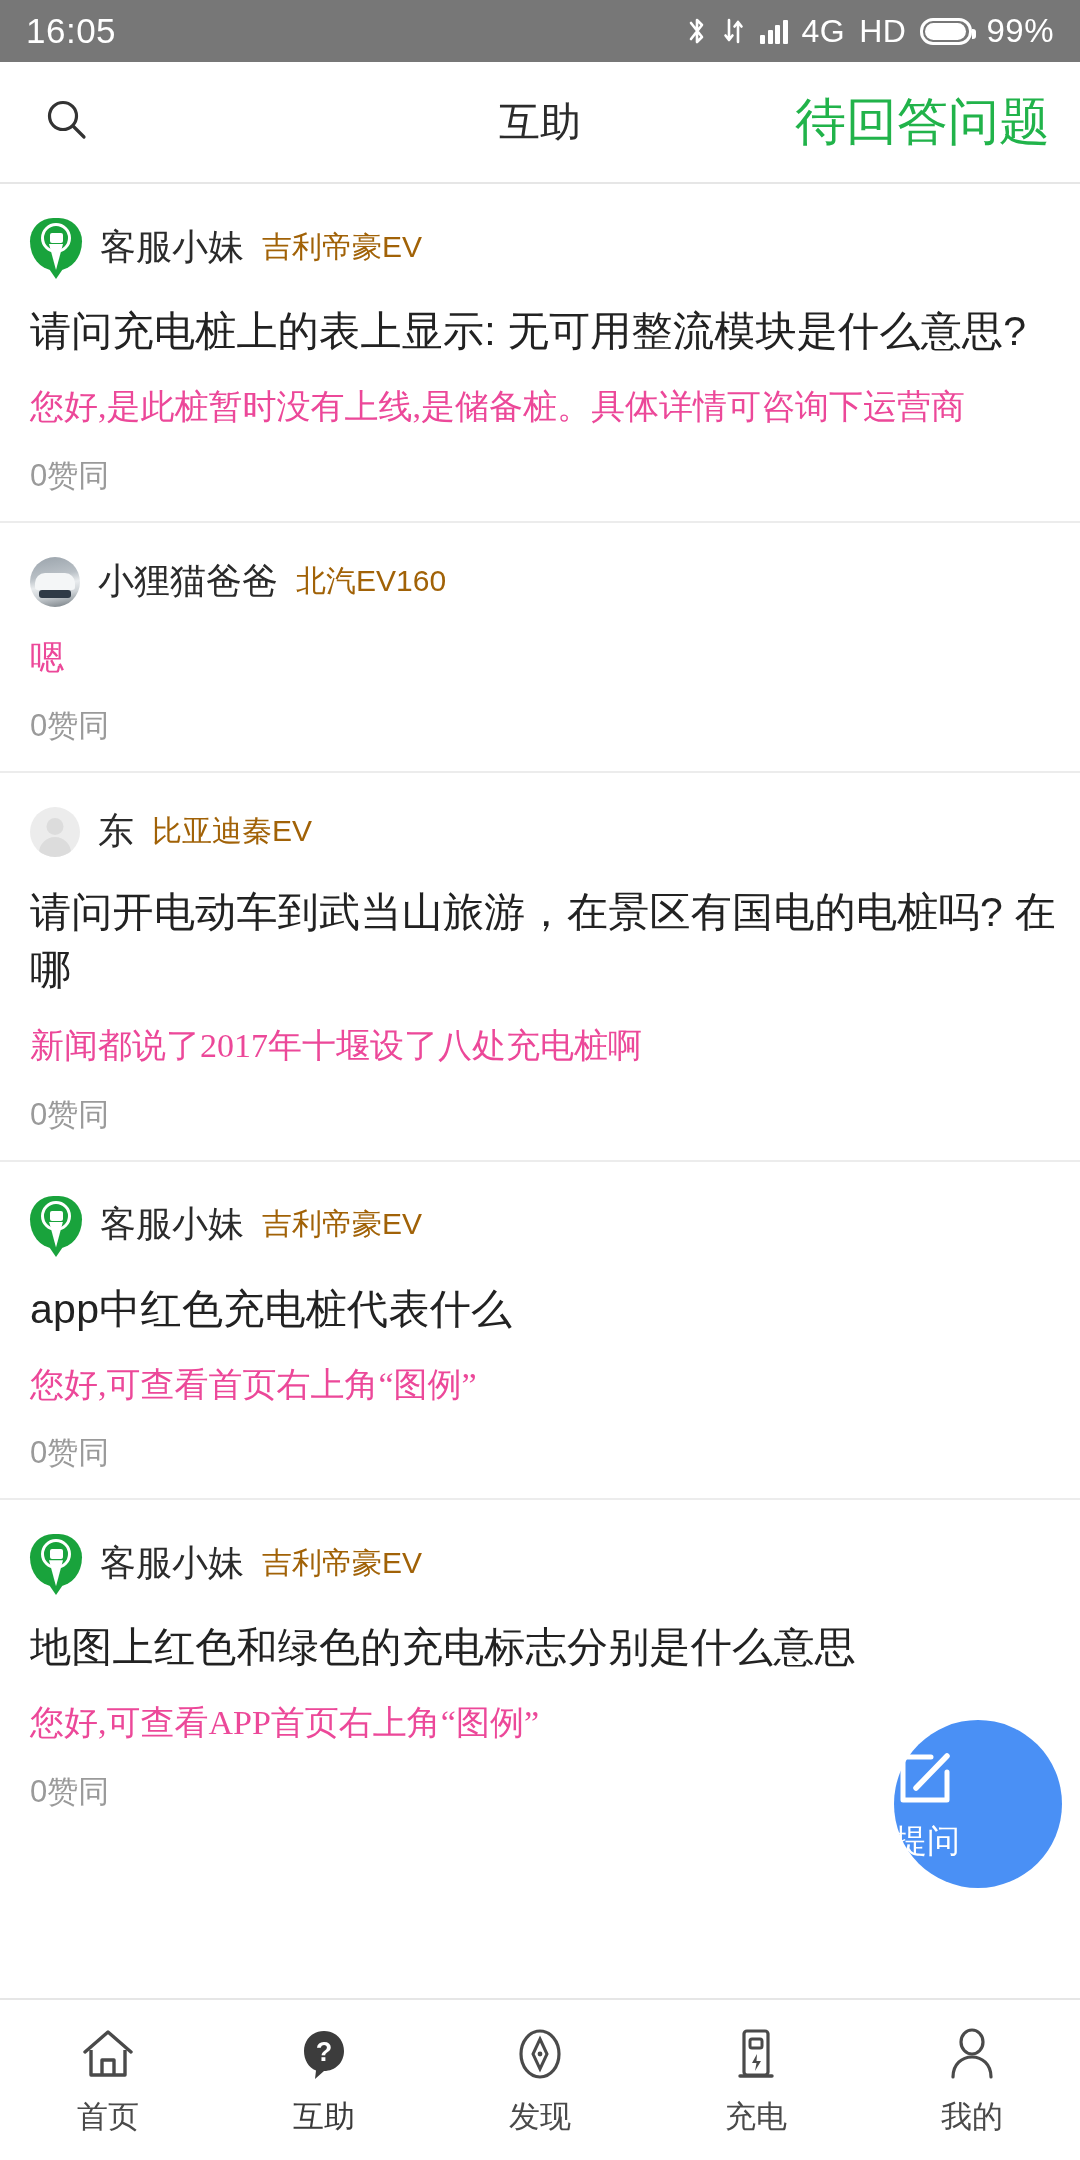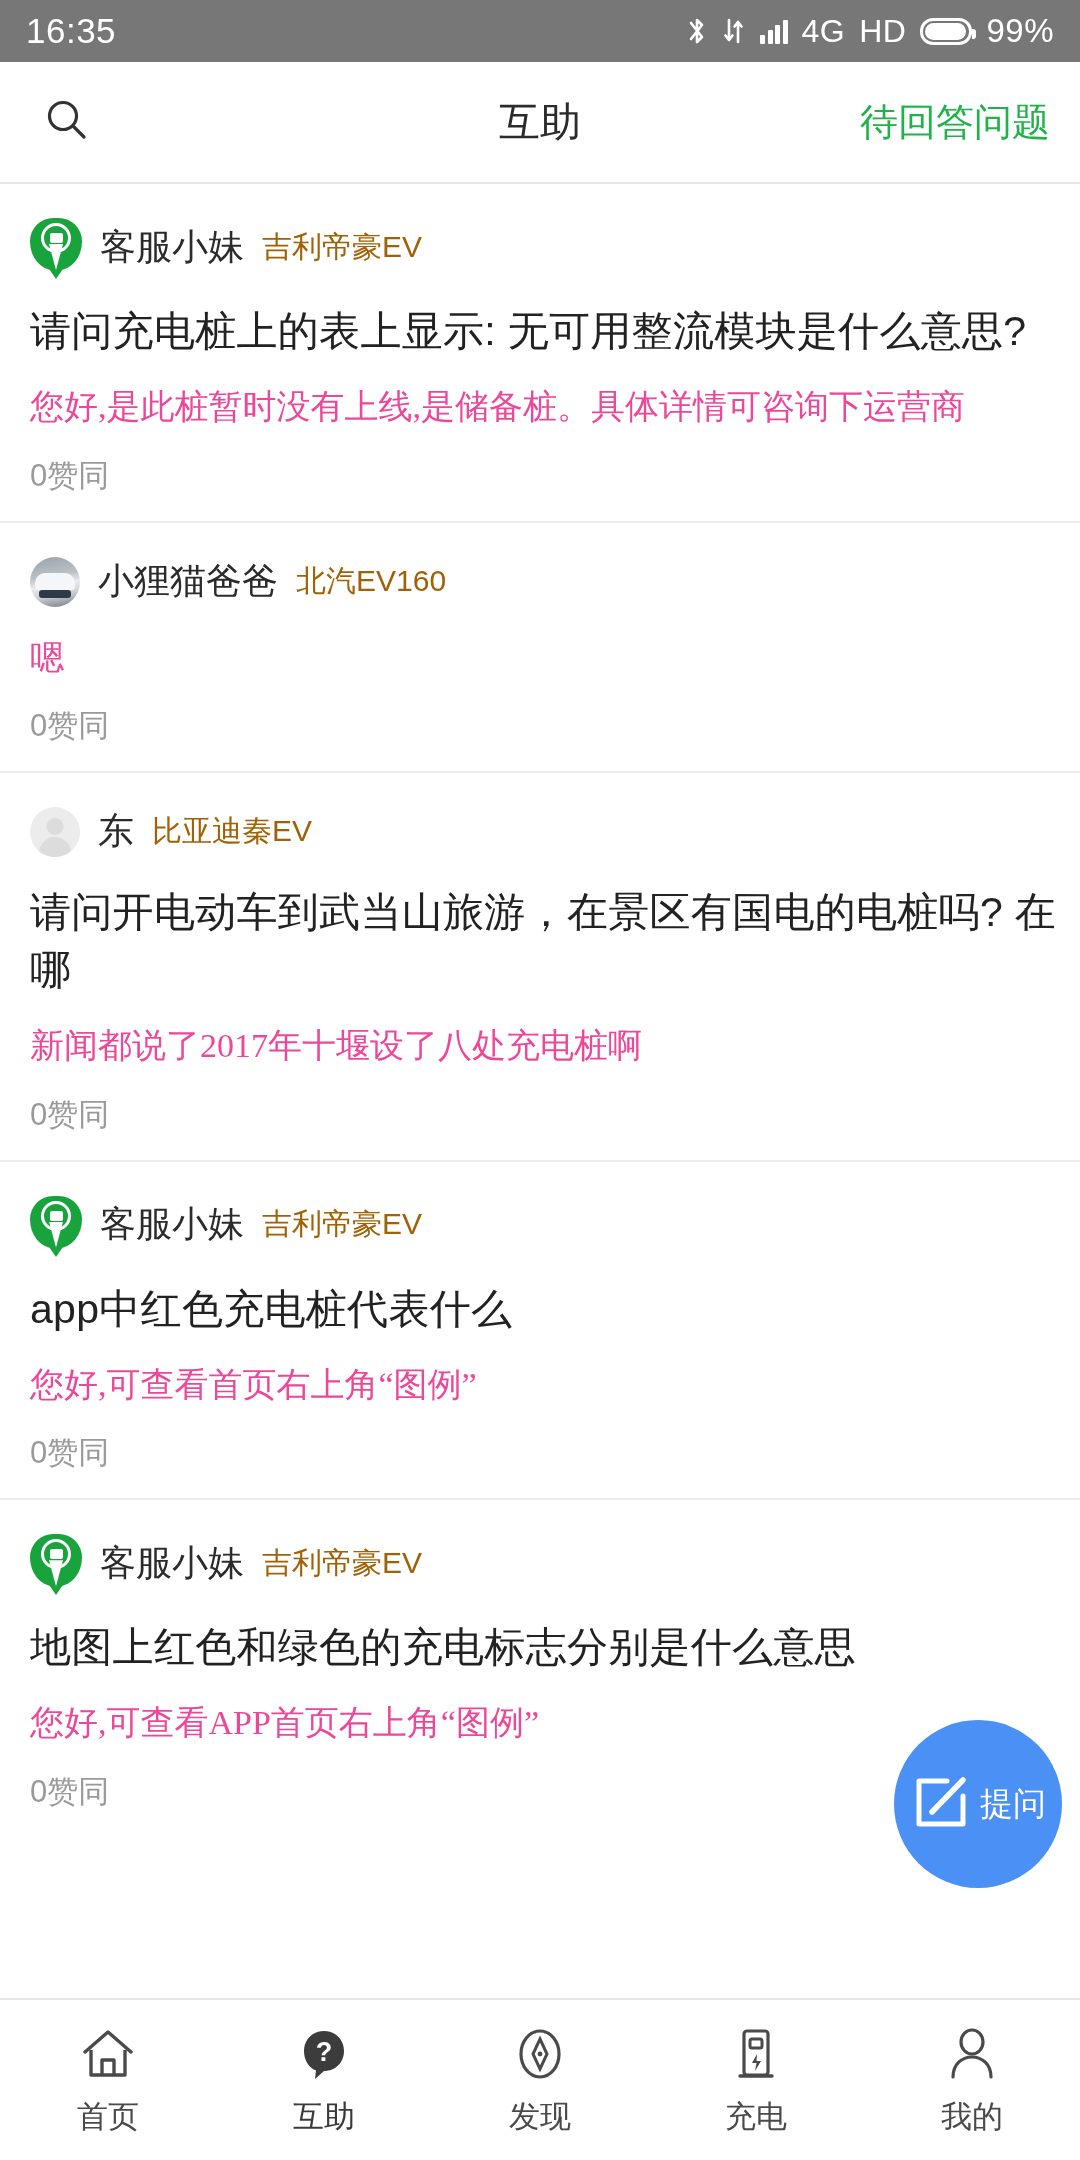--- a/index.html
+++ b/index.html
@@ -42,21 +42,21 @@
   .header{
     height:122px; background:#ffffff; display:flex; align-items:center;
     padding:0 30px; border-bottom:2px solid #e6e6e6; position:relative;
   }
   .search-btn{ width:74px; height:74px; display:flex; align-items:center; justify-content:center; }
   .page-title{
     position:absolute; left:0; right:0; text-align:center;
     font-size:41px; color:#2b2b2b; font-weight:400; pointer-events:none;
   }
   .header-action{
-    margin-left:auto; color:#21b34a; font-size:38px; z-index:2;
+    margin-left:auto; color:#21b34a; font-size:51px; z-index:2;
   }
 
   
   .feed{ background:#ffffff; }
   .card{ padding:34px 20px 24px 30px; border-bottom:2px solid #ececec; }
   .card:last-child{ border-bottom:none; }
 
   .card-user{ display:flex; align-items:center; gap:18px; margin-bottom:26px; }
 
   .avatar{ width:50px; height:50px; flex:0 0 50px; position:relative; }
@@ -125,21 +125,21 @@
   .q-answer{
     font-size:34px; line-height:1.48; color:#ec4899; margin-bottom:22px;font-family:Liberation Serif, serif;
   }
   .q-votes{ font-size:31px; color:#9a9a9a; }
 
   
   .fab{
     position:absolute; right:18px; bottom:272px;
     width:168px; height:168px; border-radius:50%;
     background:#4a90f5; color:#ffffff;
-    display:flex; flex-direction:row; align-items:center; justify-content:center;
+    display:flex; flex-direction:column; justify-content:center;
     gap:4px; z-index:20;
   }
   .fab-label{ font-size:33px; color:#ffffff; }
 
   
   .bottomnav{
     position:absolute; left:0; right:0; bottom:0; height:162px;
     background:#ffffff; border-top:2px solid #e6e6e6;
     display:flex; align-items:center; z-index:30;
   }
@@ -147,21 +147,21 @@
     flex:1; display:flex; flex-direction:column; align-items:center; gap:11px;
   }
   .nav-ico{ height:62px; display:flex; align-items:center; justify-content:center; }
   .nav-label{ font-size:31px; color:#4a4a4a; }
   .nav-item.active .nav-label{ color:#3a3a3a; }
 </style>
 </head>
 <body>
 
 <div class="statusbar">
-  <span class="sb-clock">16:35</span>
+  <span class="sb-clock">16:05</span>
   <div class="sb-right">
     <span class="sb-icon">
       <svg width="22" height="30" viewBox="0 0 22 30">
           <path d="M5 7 L16 21 L11 26 L11 4 L16 9 L5 23" fill="none" stroke="#ffffff" stroke-width="2.6" stroke-linejoin="round" stroke-linecap="round"></path>
         </svg>
     </span>
     <span class="sb-icon">
       <svg width="24" height="30" viewBox="0 0 24 30">
         <path d="M7 4 L7 24 M7 24 L3.5 19.5 M7 24 L10.5 19.5" fill="none" stroke="#ffffff" stroke-width="2.6" stroke-linecap="round" stroke-linejoin="round"></path>
         <path d="M16 26 L16 6 M16 6 L12.5 10.5 M16 6 L19.5 10.5" fill="none" stroke="#ffffff" stroke-width="2.6" stroke-linecap="round" stroke-linejoin="round"></path>

